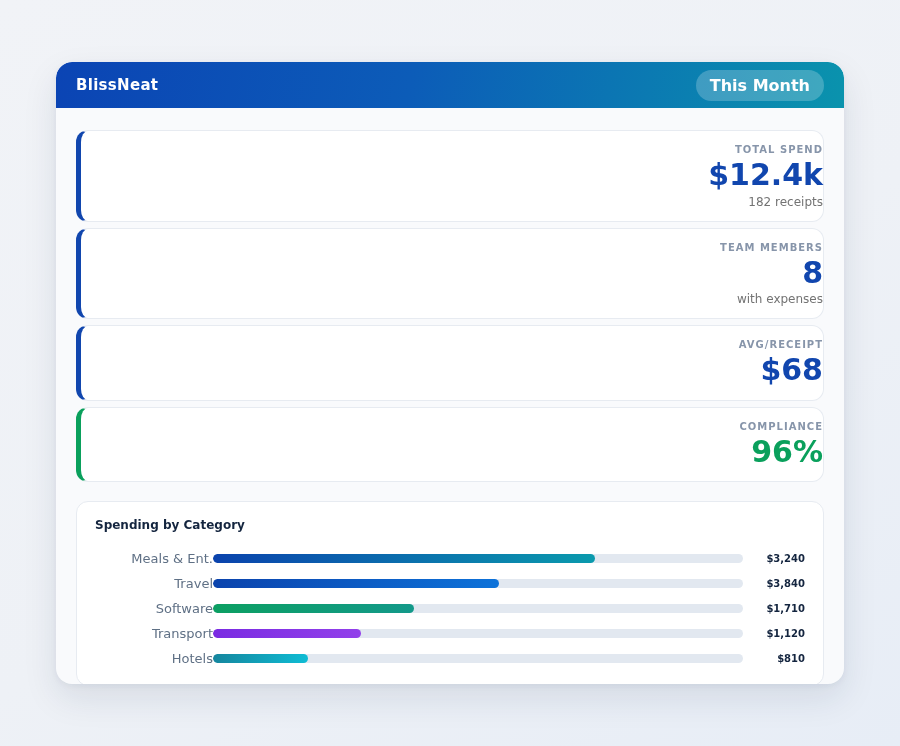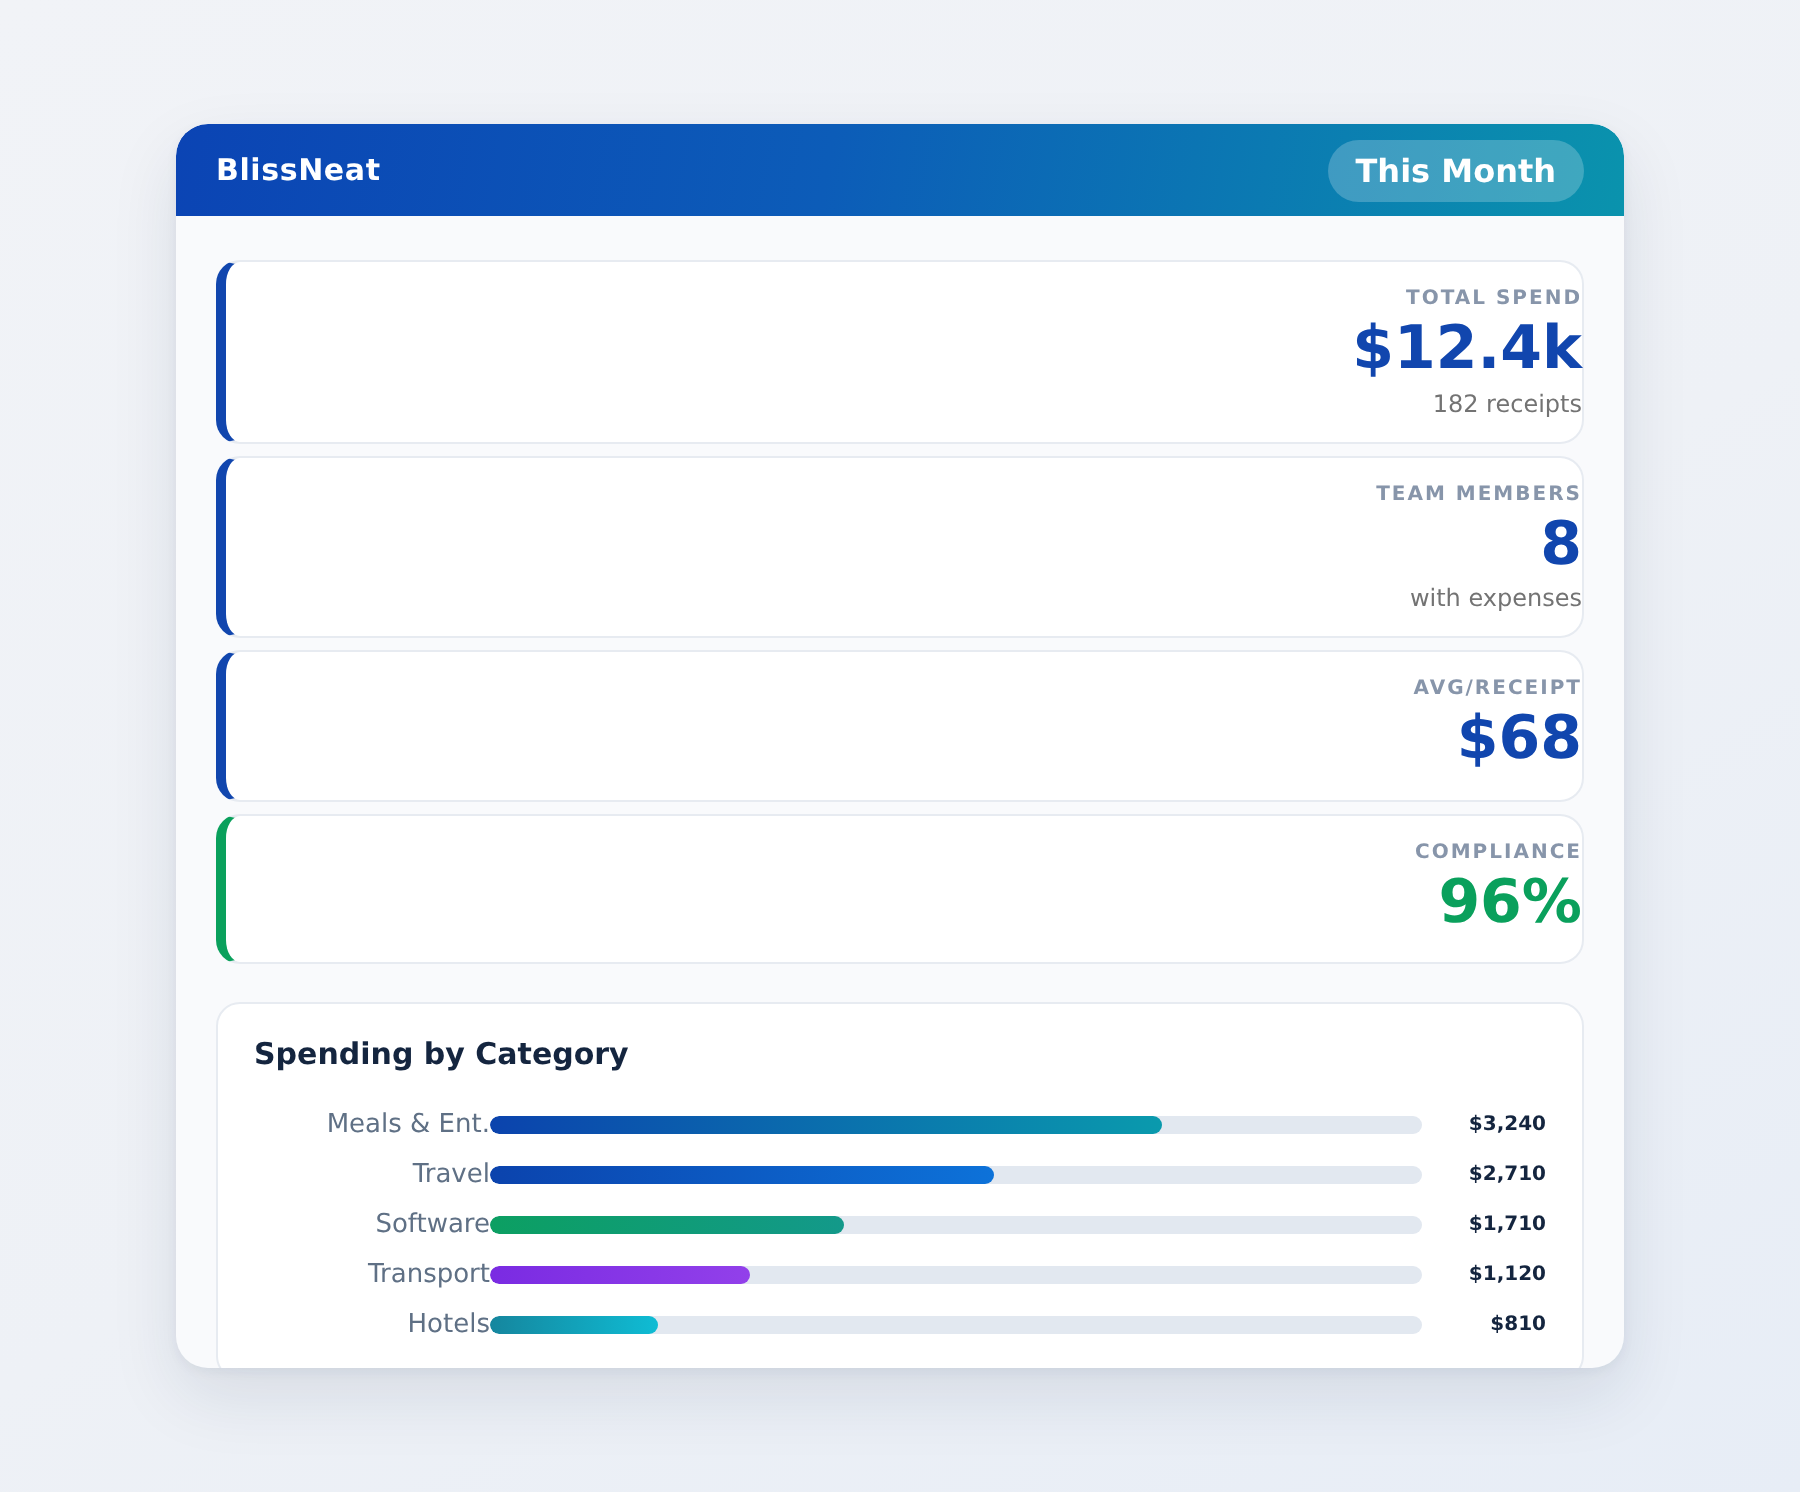--- a/index.html
+++ b/index.html
@@ -3,21 +3,21 @@
 <meta charset="utf-8">
 <style>
   * { margin: 0; padding: 0; box-sizing: border-box; }
   html, body { width: 900px; height: 746px; }
   body {
     font-family: "DejaVu Sans", "Liberation Sans", sans-serif;
     background: linear-gradient(150deg, #f1f3f7 0%, #eef1f6 55%, #e7edf6 100%);
     overflow: hidden;
   }
   .app-card {
-    width: 724px; height: 622px;
+    width: 788px; height: 622px;
     margin: 62px auto 0 auto;
     background: #f9fafc;
     border-radius: 16px;
     box-shadow: 0 14px 34px rgba(15, 35, 70, 0.10), 0 2px 6px rgba(15,35,70,0.05);
     overflow: hidden;
   }
   .app-header {
     height: 46px;
     background: linear-gradient(100deg, #0b44b4 0%, #0c5cb8 45%, #0a93ad 100%);
     display: flex; align-items: center; justify-content: space-between;
@@ -51,21 +51,21 @@
     line-height: 1.15; margin-top: 3px;
   }
   .stat-sub { font-size: 12px; color: #737373; margin-top: 2px; }
   .category-card {
     background: #ffffff;
     border: 1px solid #e7ebf1;
     border-radius: 12px;
     padding: 16px 18px 14px 18px;
     margin-top: 19px;
   }
-  .section-title { font-size: 15px; font-weight: 700; color: #14253f; margin-bottom: 14px; }
+  .section-title { font-size: 12px; font-weight: 700; color: #14253f; margin-bottom: 14px; }
   .cat-row {
     display: grid;
     grid-template-columns: 118px 1fr 62px;
     align-items: center;
     height: 25px;
   }
   .cat-label { font-size: 13px; color: #5f7085; text-align: right; }
   .bar-track {
     height: 9px; background: #e2e8f0; border-radius: 999px;
     overflow: hidden; position: relative;
@@ -116,21 +116,21 @@
           <div class="bar-fill" style="width: 72%; background: linear-gradient(90deg, rgb(11, 67, 173), rgb(10, 154, 173));"></div>
         </div>
         <div class="cat-value">$3,240</div>
       </div>
 
       <div class="cat-row">
         <div class="cat-label">Travel</div>
         <div class="bar-track">
           <div class="bar-fill" style="width: 54%; background: linear-gradient(90deg, rgb(11, 67, 173), rgb(13, 114, 217));"></div>
         </div>
-        <div class="cat-value">$2,710</div>
+        <div class="cat-value">$3,840</div>
       </div>
 
       <div class="cat-row">
         <div class="cat-label">Software</div>
         <div class="bar-track">
           <div class="bar-fill" style="width: 38%; background: linear-gradient(90deg, rgb(12, 159, 98), rgb(19, 153, 138));"></div>
         </div>
         <div class="cat-value">$1,710</div>
       </div>
 

